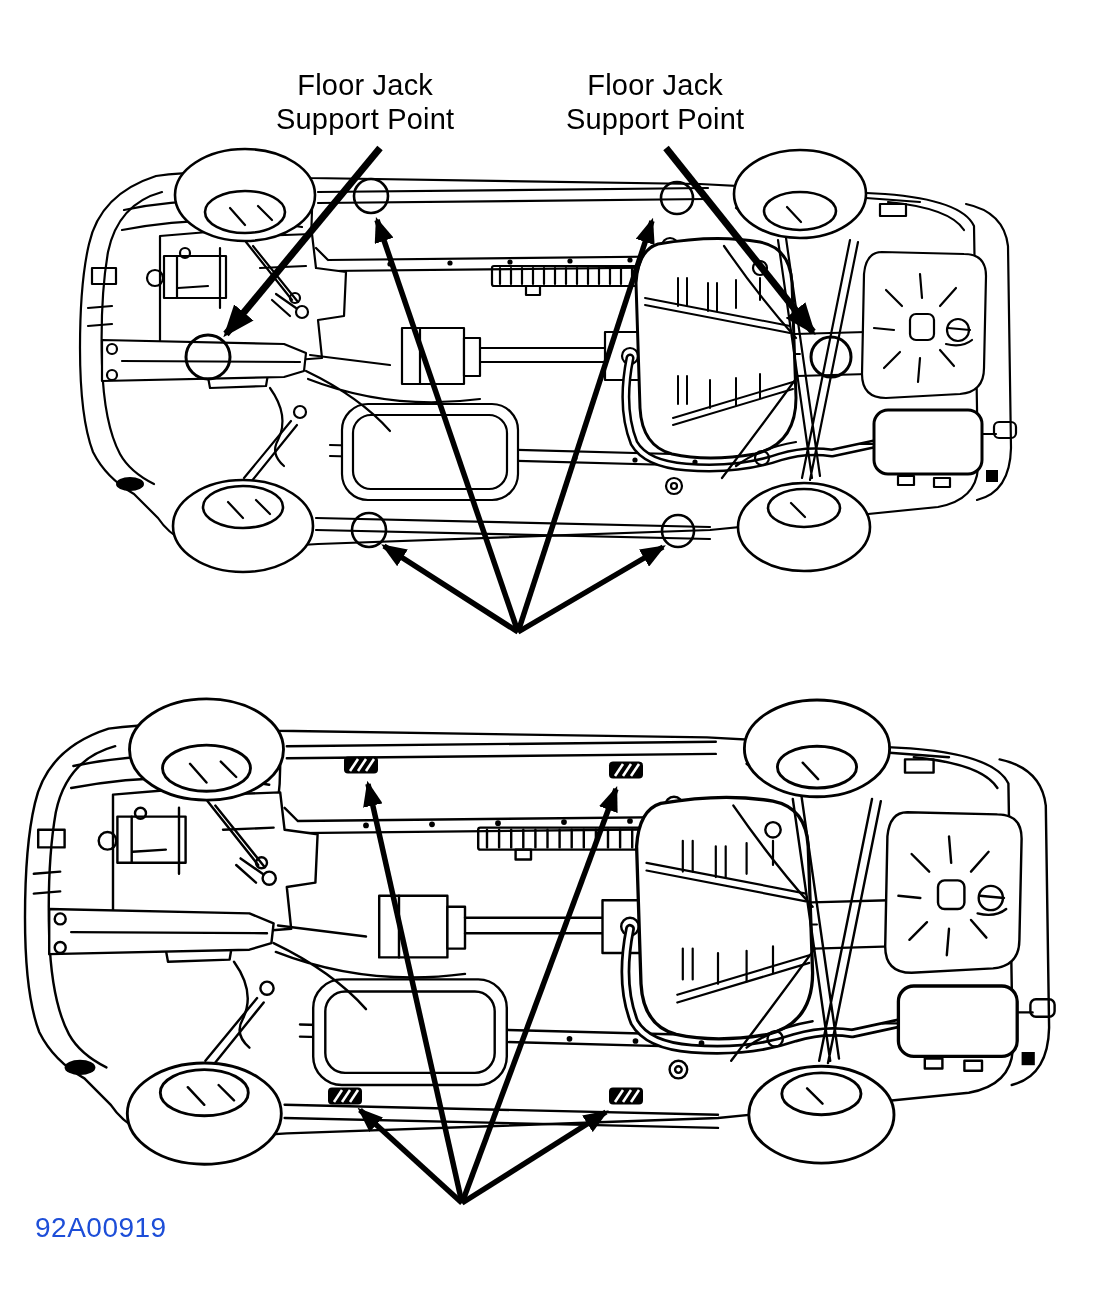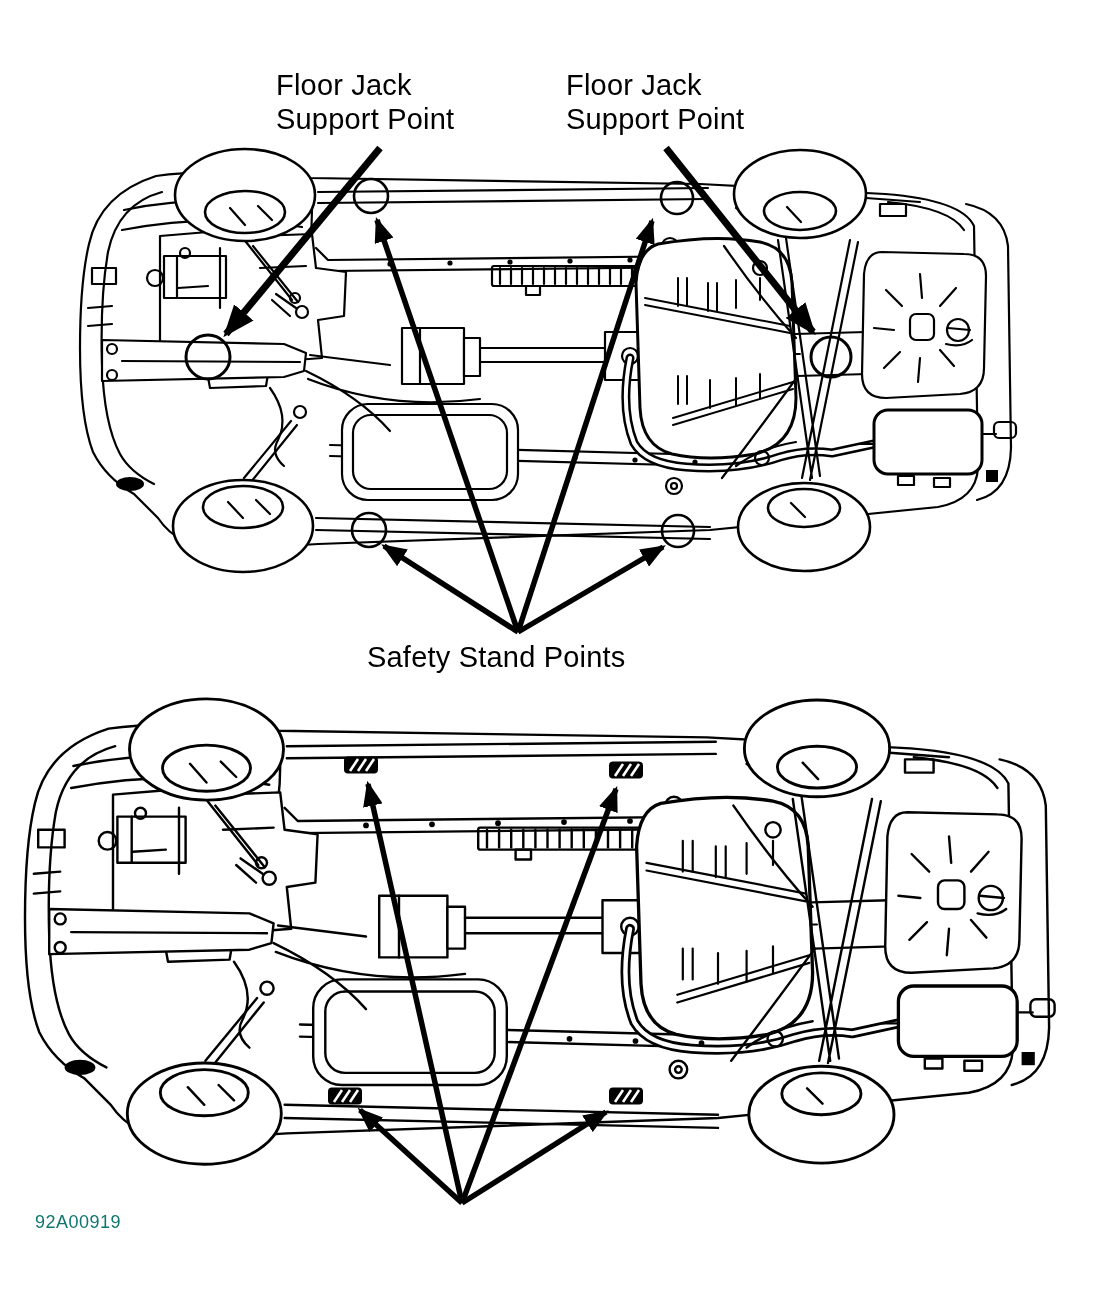--- a/index.html
+++ b/index.html
@@ -1,25 +1,25 @@
 <!DOCTYPE html>
 <html><head>
 <meta charset="utf-8">
 <style>
   html,body{margin:0;padding:0;background:#ffffff;}
   .stage{
     position:relative;width:1093px;height:1316px;background:#ffffff;
-    font-family:"Liberation Sans",sans-serif;color:#000;overflow:hidden;
+    font-family:"Liberation Sans",sans-serif;color:#000;overflow:hidden;text-align:center;
   }
   svg.art{position:absolute;left:0;top:0;}
   .lbl{
     position:absolute;font-size:29px;line-height:34px;
     white-space:pre-line;letter-spacing:.2px;color:#000;
   }
-  .code{position:absolute;font-size:18px;letter-spacing:.5px;color:#0f766e;}
+  .code{position:absolute;font-size:28px;letter-spacing:.5px;color:#1d4ed8;}
 </style>
 </head>
 <body>
 
 <div class="stage">
 
   <svg class="art" width="1093" height="1316" viewBox="0 0 1093 1316">
     <defs>
       <marker id="ah" markerUnits="strokeWidth" markerWidth="4.6" markerHeight="3.6" refX="4.0" refY="1.8" orient="auto">
         <path d="M0,0 L4.6,1.8 L0,3.6 Z" fill="#000" stroke="none"></path>
@@ -193,17 +193,16 @@
       </g>
     </g>
   </svg>
 
   <div class="lbl" style="left:276px;top:68px">Floor Jack
 Support Point</div>
 
   <div class="lbl" style="left:566px;top:68px">Floor Jack
 Support Point</div>
 
-  <div class="lbl" style="left:367px;top:640px">Safety Stand Points</div>
 
 
   <div class="code" style="left:35px;top:1212px">92A00919</div>
 </div>
 
 </body></html>

